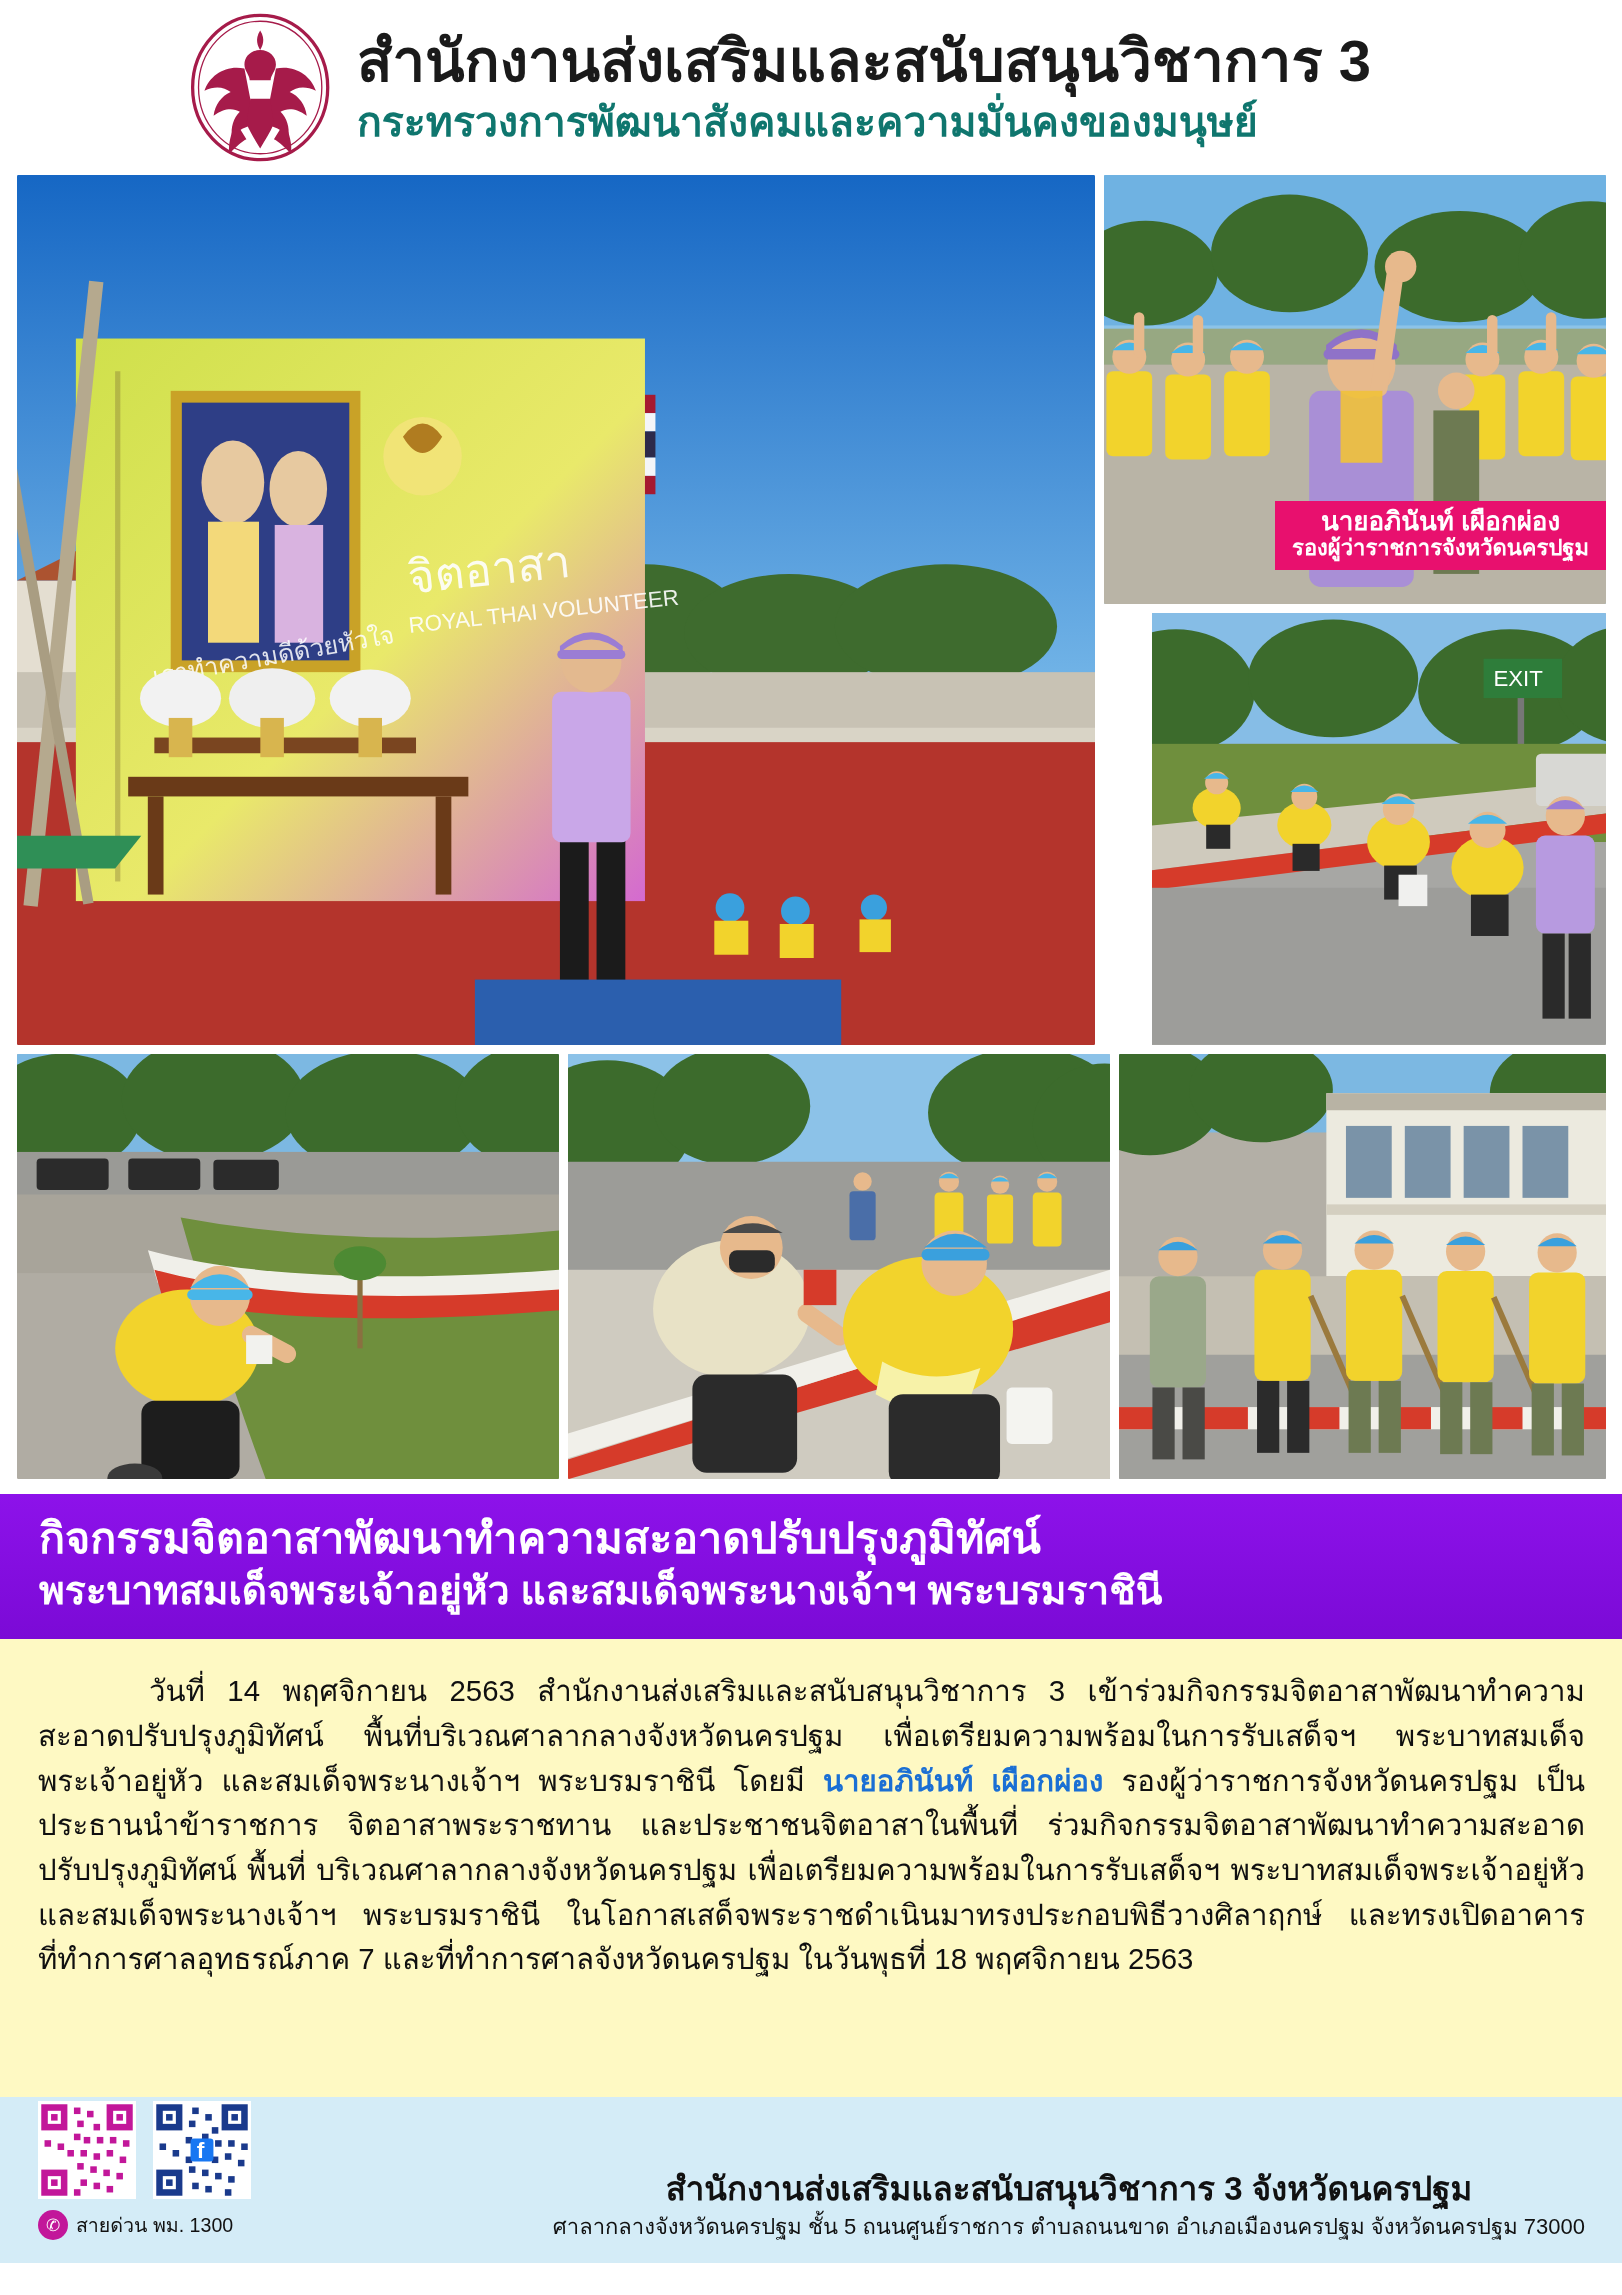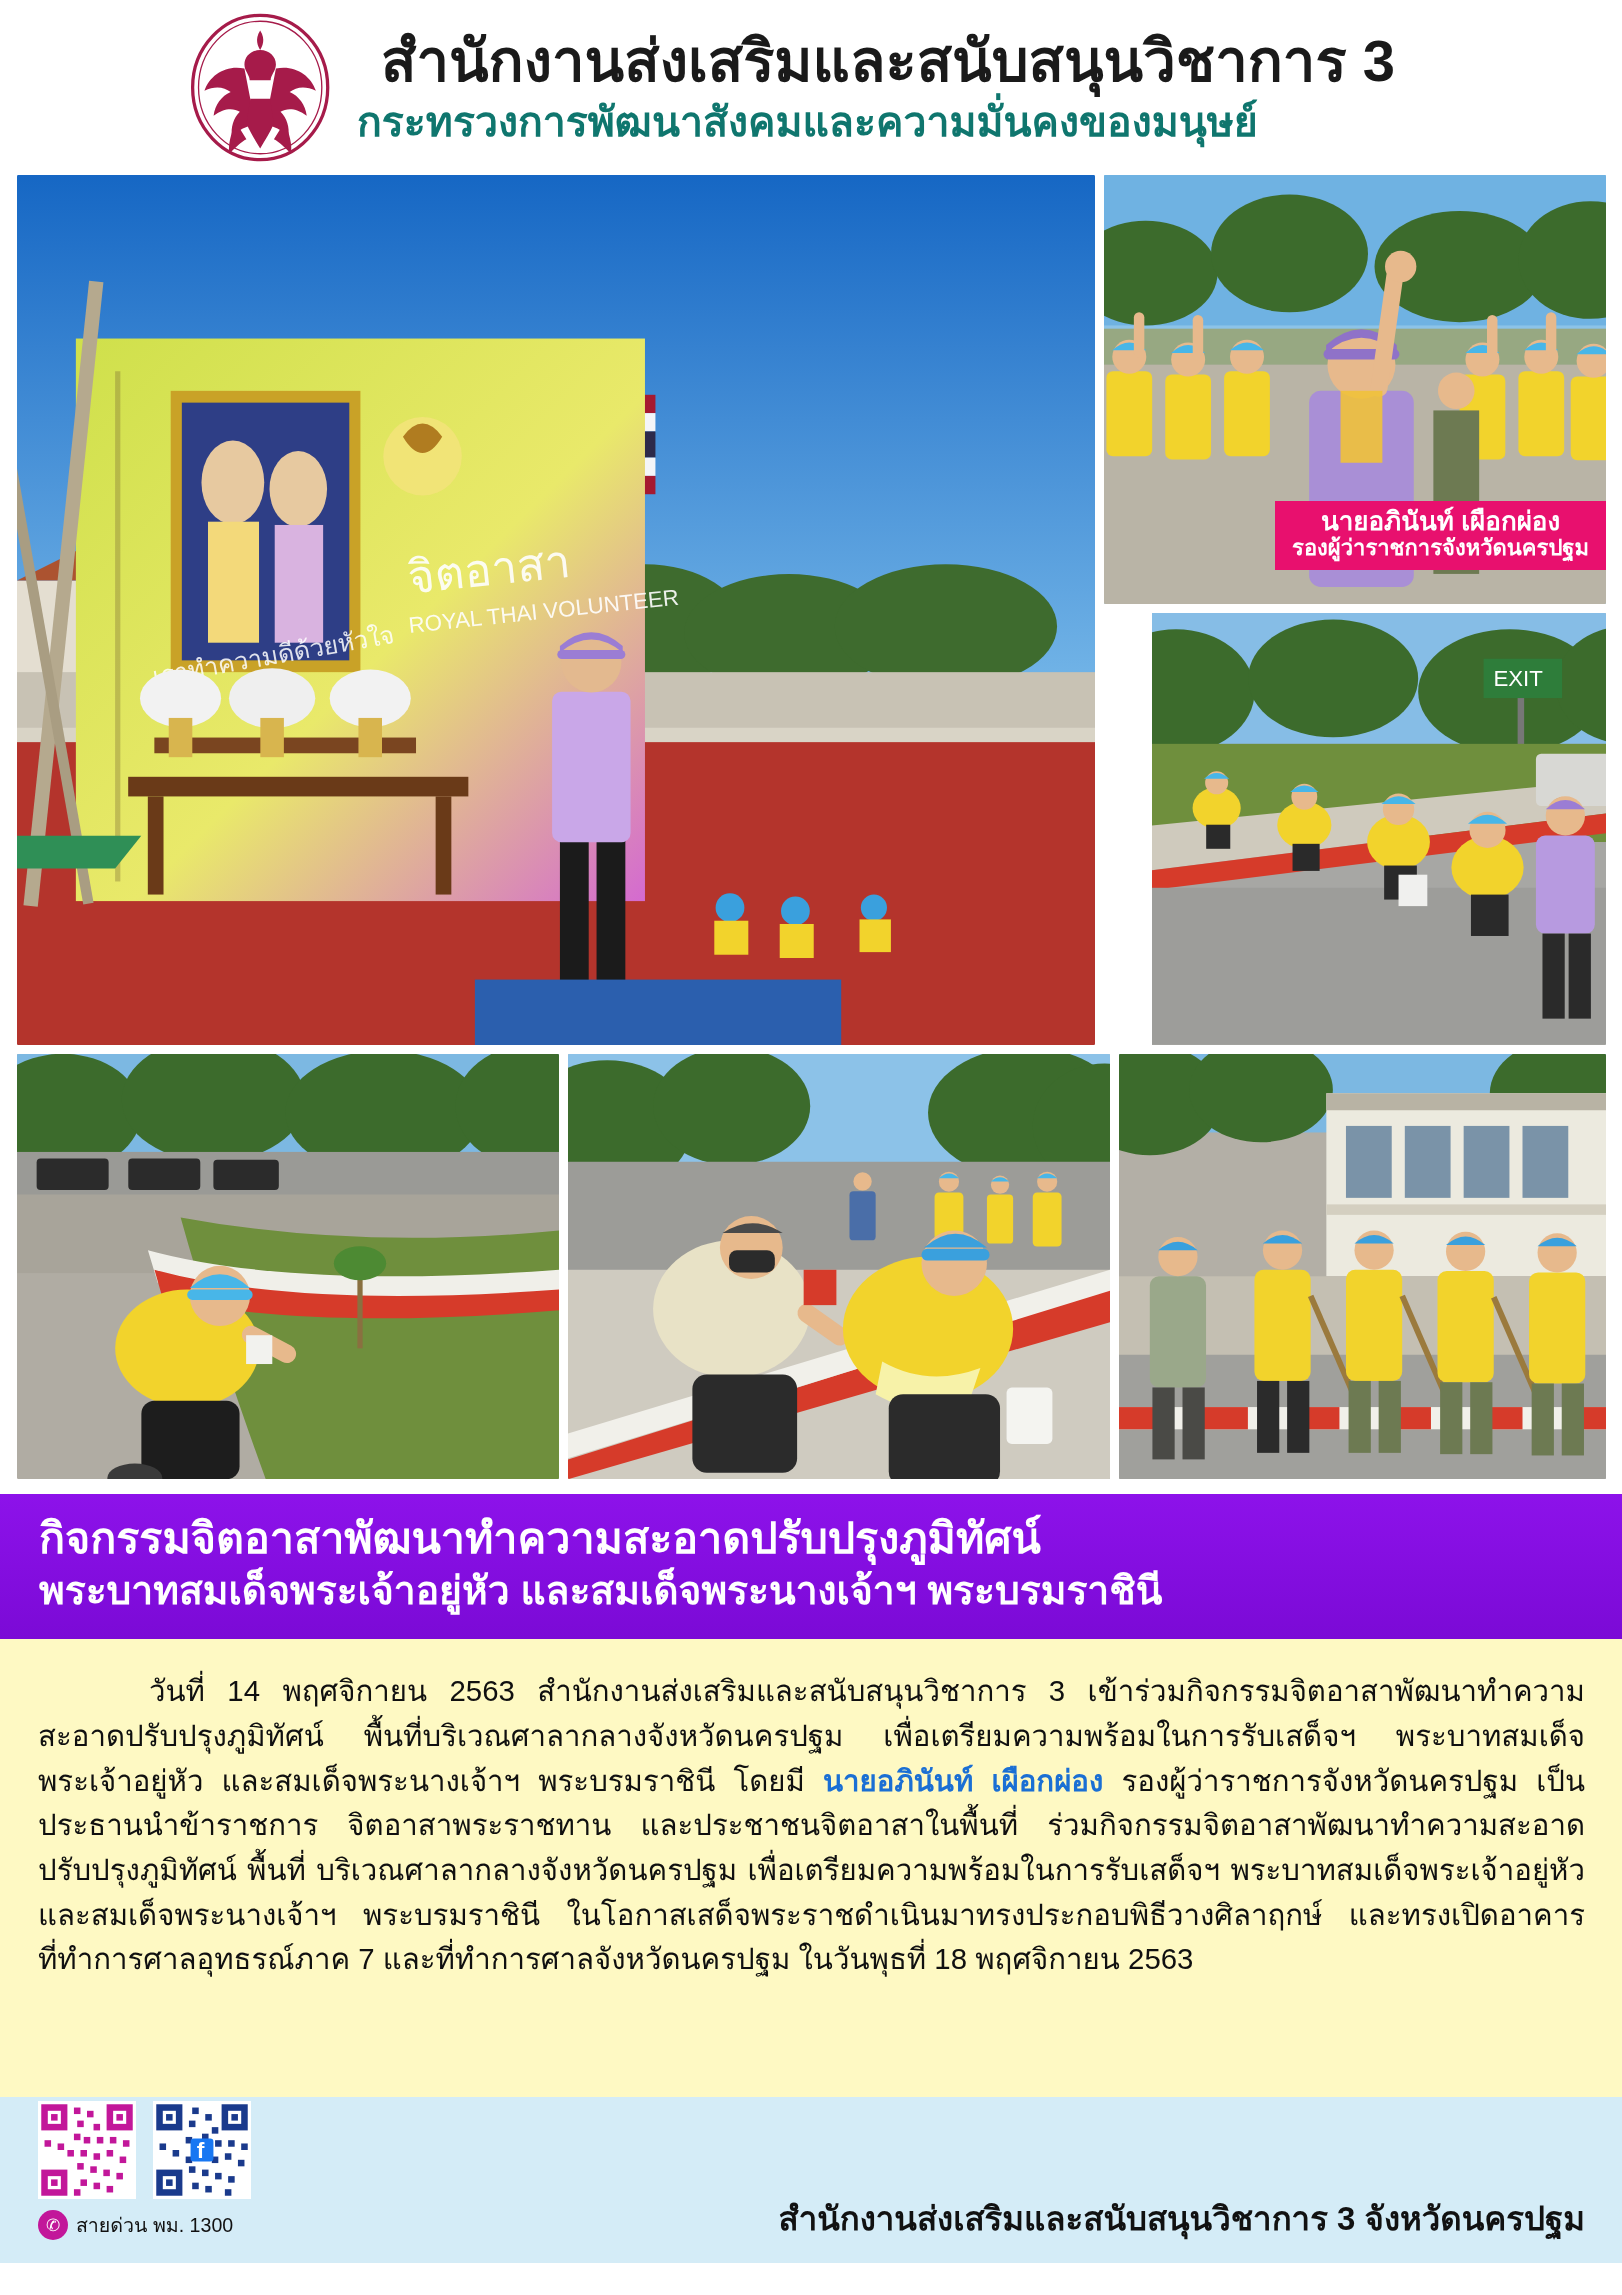--- a/index.html
+++ b/index.html
@@ -34,21 +34,20 @@
     display: flex;
     flex-direction: column;
     justify-content: center;
   }
   .header-title {
     font-size: 58px;
     font-weight: bold;
     color: #1a1a1a;
     line-height: 1.15;
     letter-spacing: 0px;
-    margin-left: 24px;
   }
   .header-sub {
     font-size: 41px;
     font-weight: bold;
     color: #0f766e;
     line-height: 1.2;
     margin-top: 3.9px;
   }
 
   
@@ -684,15 +683,16 @@
         </svg>
       </div>
     </div>
     <div class="hotline">
       <div class="hotline-dot">✆</div>
       <div class="hotline-text">สายด่วน พม. 1300</div>
     </div>
   </div>
   <div class="footer-right">
     <div class="f-org">สำนักงานส่งเสริมและสนับสนุนวิชาการ 3 จังหวัดนครปฐม</div>
+    <div class="f-addr">ศาลากลางจังหวัดนครปฐม ชั้น 5 ถนนศูนย์ราชการ ตำบลถนนขาด อำเภอเมืองนครปฐม จังหวัดนครปฐม 73000</div>
   </div>
 </div>
 
 
 </body></html>

